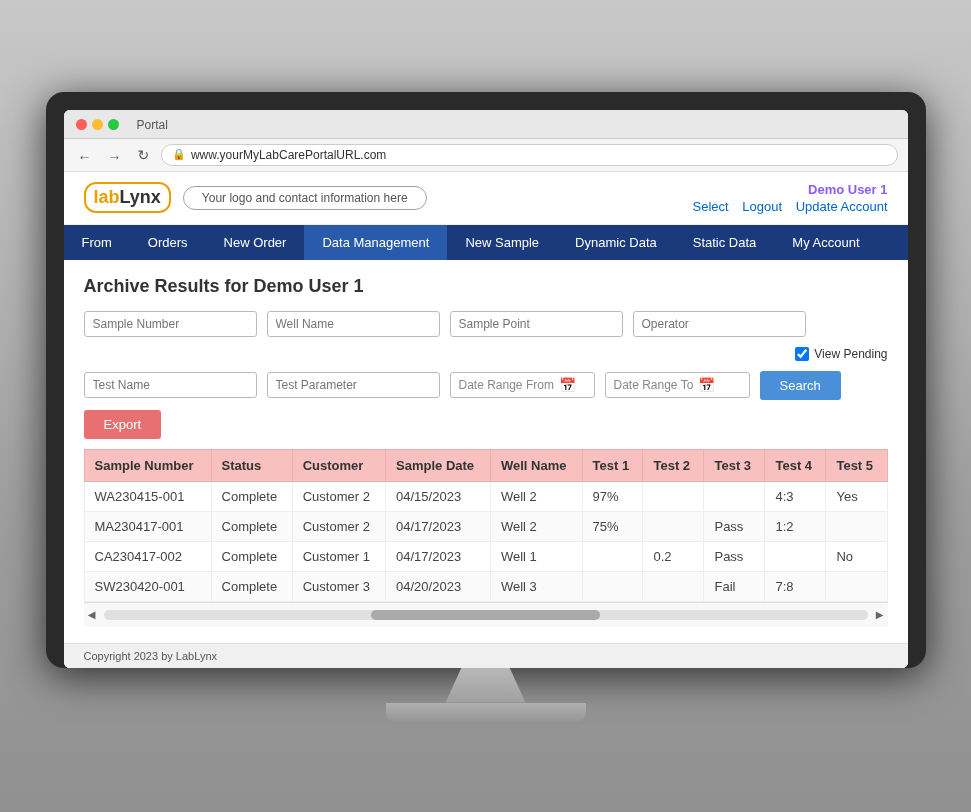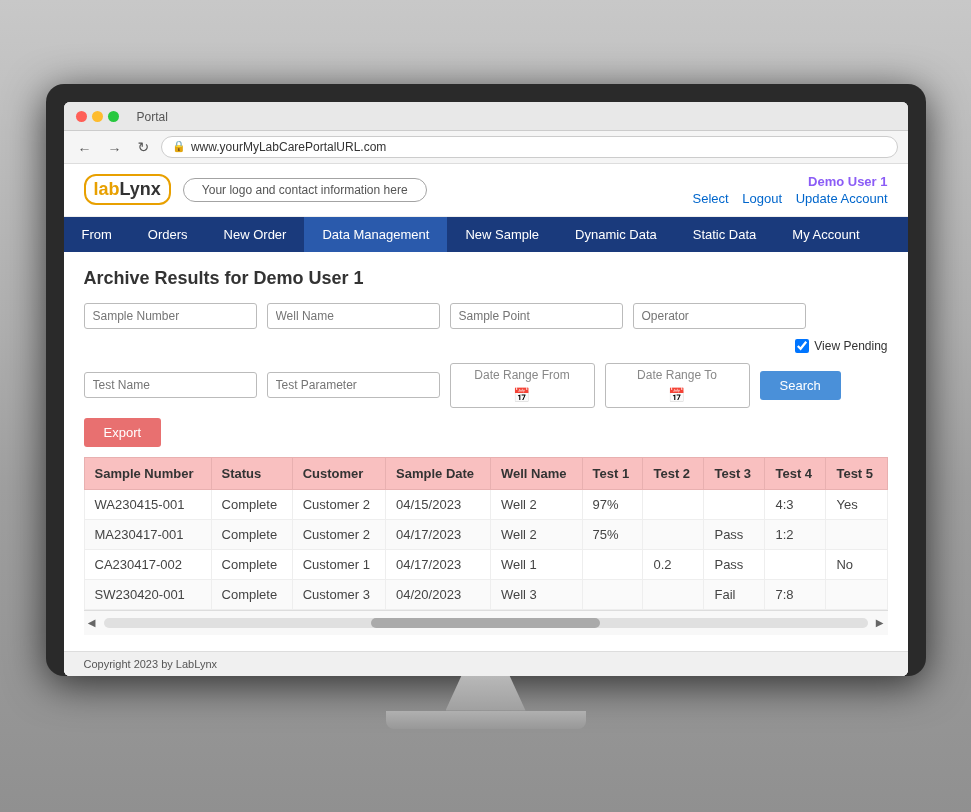--- a/index.html
+++ b/index.html
@@ -183,21 +183,20 @@
       display: flex;
       align-items: center;
       border: 1px solid #bbb;
       border-radius: 3px;
       background: white;
       padding: 4px 8px;
       font-size: 12px;
       color: #888;
       gap: 5px;
       min-width: 145px;
-      flex-direction: column;
     }
     .cal-icon { font-size: 14px; color: #555; }
 
     .view-pending-wrap {
       display: flex;
       align-items: center;
       gap: 5px;
       font-size: 12px;
       color: #333;
       margin-left: auto;

